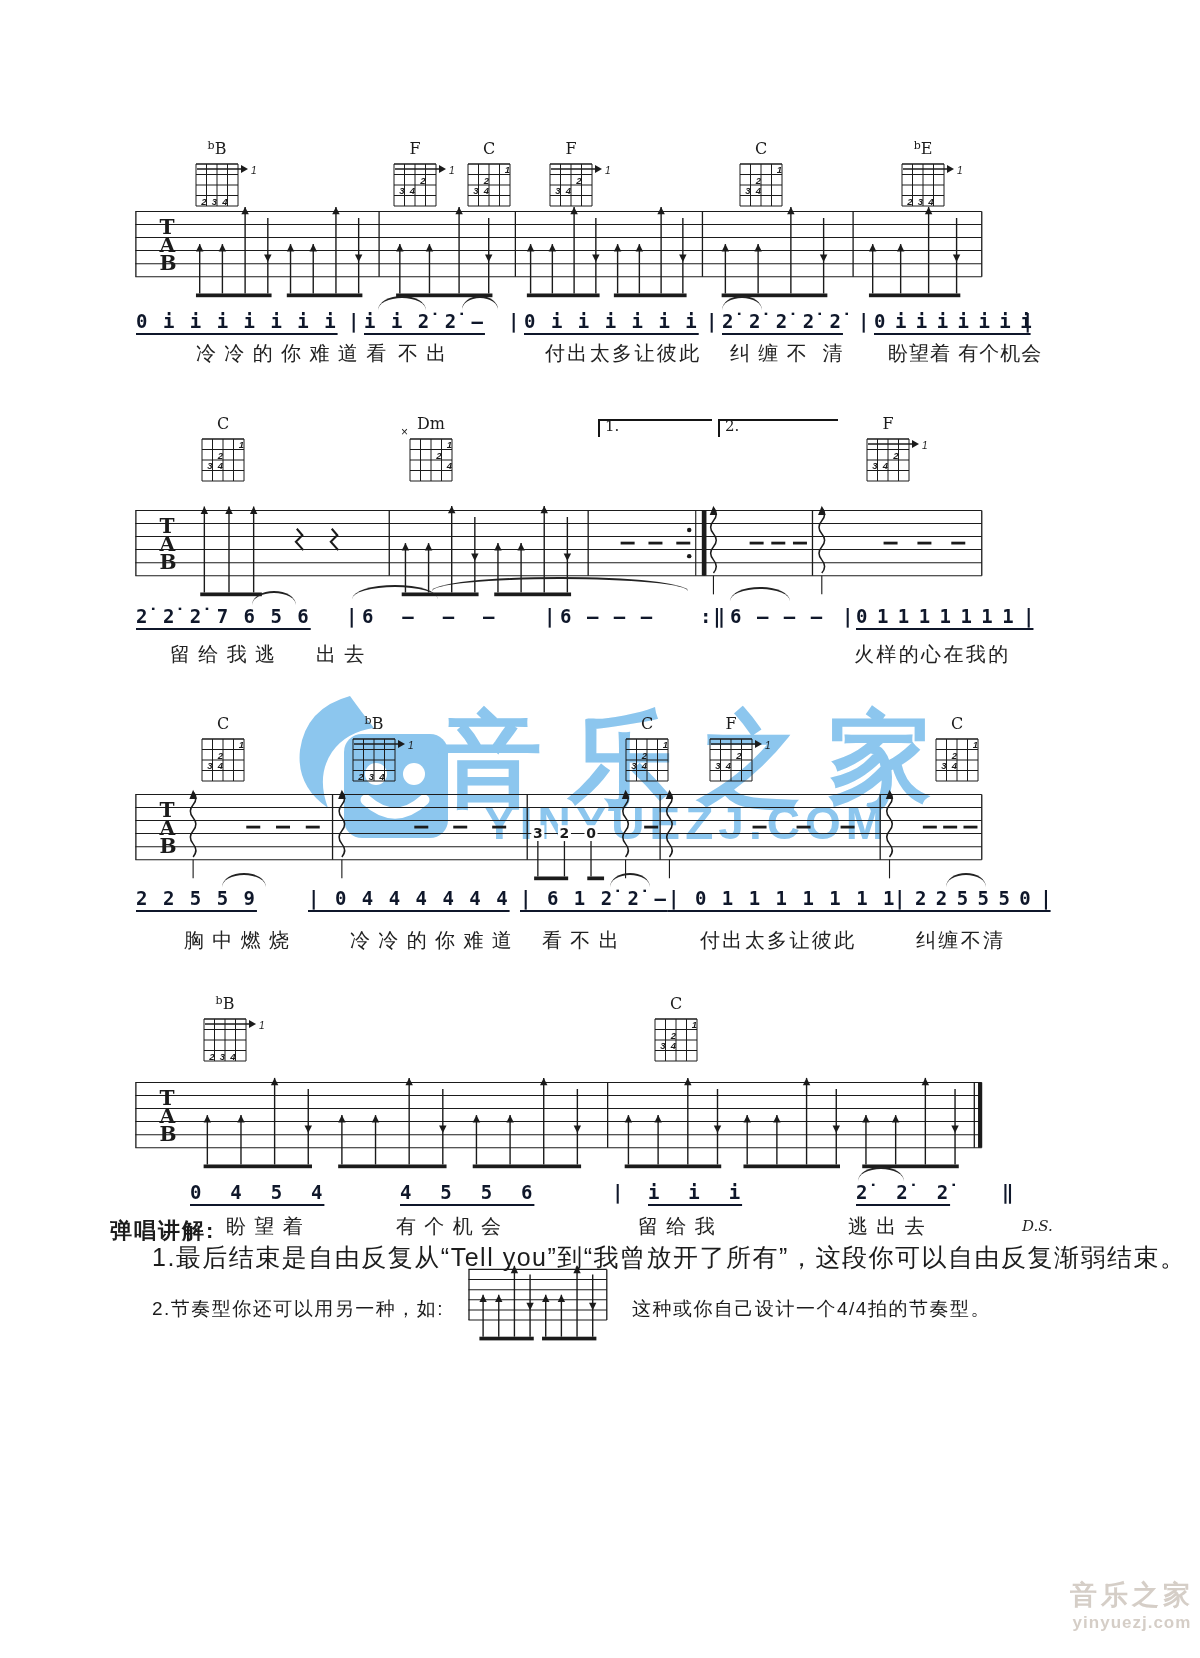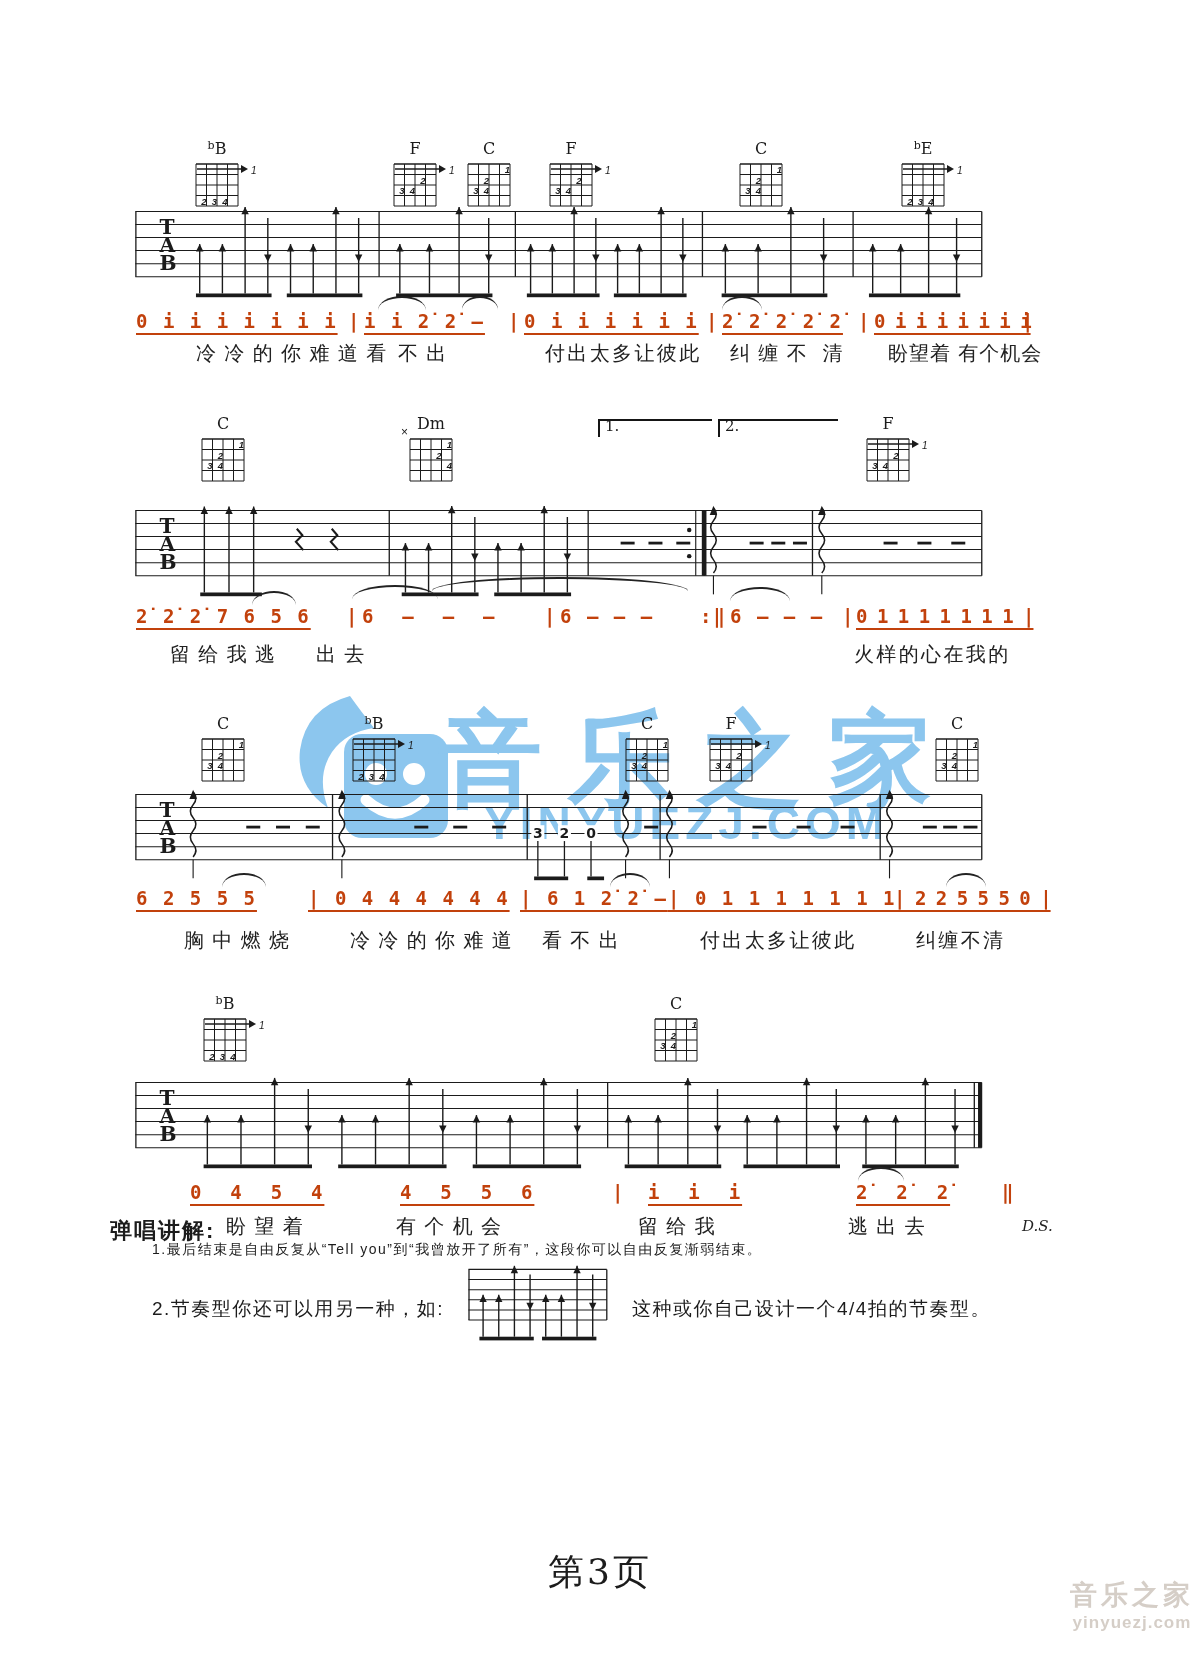--- a/index.html
+++ b/index.html
@@ -1,40 +1,40 @@
 <!DOCTYPE html>
 <html><head>
 <meta charset="utf-8">
 <style>
   html,body{margin:0;padding:0;background:#888;}
   #page{position:relative;width:1200px;height:1658px;background:#fff;overflow:hidden;
         font-family:"Liberation Sans",sans-serif;color:#1c1c1c;margin:0 auto;}
   .sys{position:absolute;left:0;top:0;width:1200px;}
   .melody{position:absolute;left:0;width:1200px;height:30px;}
   .melody span{position:absolute;top:0;font-family:"DejaVu Sans Mono",monospace;font-size:19px;
-        font-weight:700;letter-spacing:2px;white-space:pre;color:#c2410c;}
+        font-weight:700;letter-spacing:2px;white-space:pre;color:#0f172a;}
   .melody span.u{text-decoration:underline;text-decoration-thickness:1.5px;text-underline-offset:5px;}
   .melody span.tight{letter-spacing:-1px;}
   .lyrics{position:absolute;left:0;width:1035px;height:28px;}
   .lyrics span{position:absolute;top:0;font-size:20px;letter-spacing:1px;white-space:pre;color:#222;
         font-family:"DejaVu Sans","Liberation Sans",sans-serif;}
   .lyrics span.tight2{letter-spacing:-2px;}
   .lyrics span.ds{font-family:"DejaVu Serif",serif;font-style:italic;font-size:15px;top:4px;letter-spacing:0;text-align:center;}
   .arc{position:absolute;border-top:2px solid #222;border-radius:50% 50% 0 0 / 100% 100% 0 0;height:12px;}
   .volta{position:absolute;border-top:2px solid #151515;border-left:2px solid #151515;height:16px;}
   .volta span{font-size:15px;padding-left:5px;display:inline-block;transform:translateY(-4px);
         font-family:"DejaVu Serif",serif;}
   #watermark{position:absolute;left:288px;top:676px;width:912px;height:200px;color:#8cc6ee;}
   #watermark .wm-cn{position:absolute;left:150px;top:16px;font-size:104px;font-weight:bold;
         letter-spacing:26px;font-family:"DejaVu Sans",sans-serif;white-space:nowrap;}
   #watermark .wm-site{position:absolute;left:196px;top:120px;font-size:46px;font-weight:bold;
         letter-spacing:5px;white-space:nowrap;}
   #notes div{position:absolute;white-space:nowrap;}
   #notes-heading{left:110px;top:1196px;font-size:22px;letter-spacing:2px;font-weight:bold;margin-top:20px;}
-  #notes-item1{left:152px;top:1241px;font-size:14px;letter-spacing:1.5px;}
+  #notes-item1{left:152px;top:1241px;font-size:25px;letter-spacing:1.5px;}
   #notes-item2a{left:152px;top:1296px;font-size:19px;letter-spacing:1.5px;}
   #notes-item2b{left:632px;top:1296px;font-size:19px;letter-spacing:1.5px;}
   #rhythm{position:absolute;left:462px;top:1262px;}
   #page-num{position:absolute;left:0;right:0;top:1548px;text-align:center;
         font-family:"DejaVu Serif",serif;font-size:36px;letter-spacing:3px;}
   #footer-logo{position:absolute;right:6px;top:1582px;text-align:center;color:#d5cec7;line-height:1;}
   #footer-logo .l1{font-size:27px;font-weight:bold;letter-spacing:4px;}
   #footer-logo .l2{font-size:17px;font-weight:bold;margin-top:5px;letter-spacing:1px;}
 </style>
 </head>
@@ -549,21 +549,21 @@
           <rect x="709.3296" y="33.5" width="15" height="3" fill="#1b1b1b"></rect>
           <rect x="756.5455999999999" y="33.5" width="15" height="3" fill="#1b1b1b"></rect>
           <path d="M809.04,-3 q6,7 0,14 q-6,7 0,14 q6,7 0,14 q-6,7 0,14 q6,7 0,14" stroke="#1b1b1b" stroke-width="1.6" fill="none"></path>
           <polygon points="805.04,5 813.04,5 809.04,-5" fill="#1b1b1b"></polygon>
           <line x1="809.04" y1="70" x2="809.04" y2="90" stroke="#1b1b1b" stroke-width="1.2"></line>
           <rect x="844.8032" y="33.5" width="15" height="3" fill="#1b1b1b"></rect>
           <rect x="866.5952" y="33.5" width="15" height="3" fill="#1b1b1b"></rect>
           <rect x="888.3872" y="33.5" width="15" height="3" fill="#1b1b1b"></rect>
         </svg>
         <div class="melody" style="top:172px">
-          <span style="left:136px" class="u">6 2 5 5 5</span>
+          <span style="left:136px" class="u">2 2 5 5 9</span>
           <span style="left:308px" class="u">| 0 4 4 4 4 4 4</span>
           <span style="left:520px" class="u">| 6 1 2̇ 2̇ —</span>
           <span style="left:668px" class="u">| 0 1 1 1 1 1 1 1</span>
           <span style="left:894px" class="u tight">| 2 2 5 5 5 0 |</span>
         </div>
         <div class="arc" style="left:222px;top:158px;width:44px"></div>
         <div class="arc" style="left:610px;top:158px;width:40px"></div>
         <div class="arc" style="left:946px;top:158px;width:40px"></div>
         <div class="lyrics" style="top:212px">
           <span style="left:184px">胸 中 燃 烧</span>
@@ -726,20 +726,19 @@
           <line x1="117.74418604651164" y1="-3.8499999999999996" x2="117.74418604651164" y2="73" stroke="#1b1b1b" stroke-width="1.5"></line>
           <polygon points="113.74418604651164,4.15 121.74418604651164,4.15 117.74418604651164,-3.8499999999999996" fill="#1b1b1b"></polygon>
           <line x1="134.72093023255815" y1="5.5" x2="134.72093023255815" y2="73" stroke="#1b1b1b" stroke-width="1.5"></line>
           <polygon points="130.72093023255815,36.3 138.72093023255815,36.3 134.72093023255815,44.3" fill="#1b1b1b"></polygon>
           <rect x="11.883720930232558" y="73" width="58.93023255813955" height="4" fill="#1b1b1b"></rect>
           <rect x="79.79069767441861" y="73" width="58.93023255813954" height="4" fill="#1b1b1b"></rect>
         </svg></div>
     <div id="notes-item2b">这种或你自己设计一个4/4拍的节奏型。</div>
   </div>
 
-  <div id="page-num">第3页</div>
 
   <div id="footer-logo">
     <div class="l1">音乐之家</div>
     <div class="l2">yinyuezj.com</div>
   </div>
 
 </div>
 
 </body></html>

